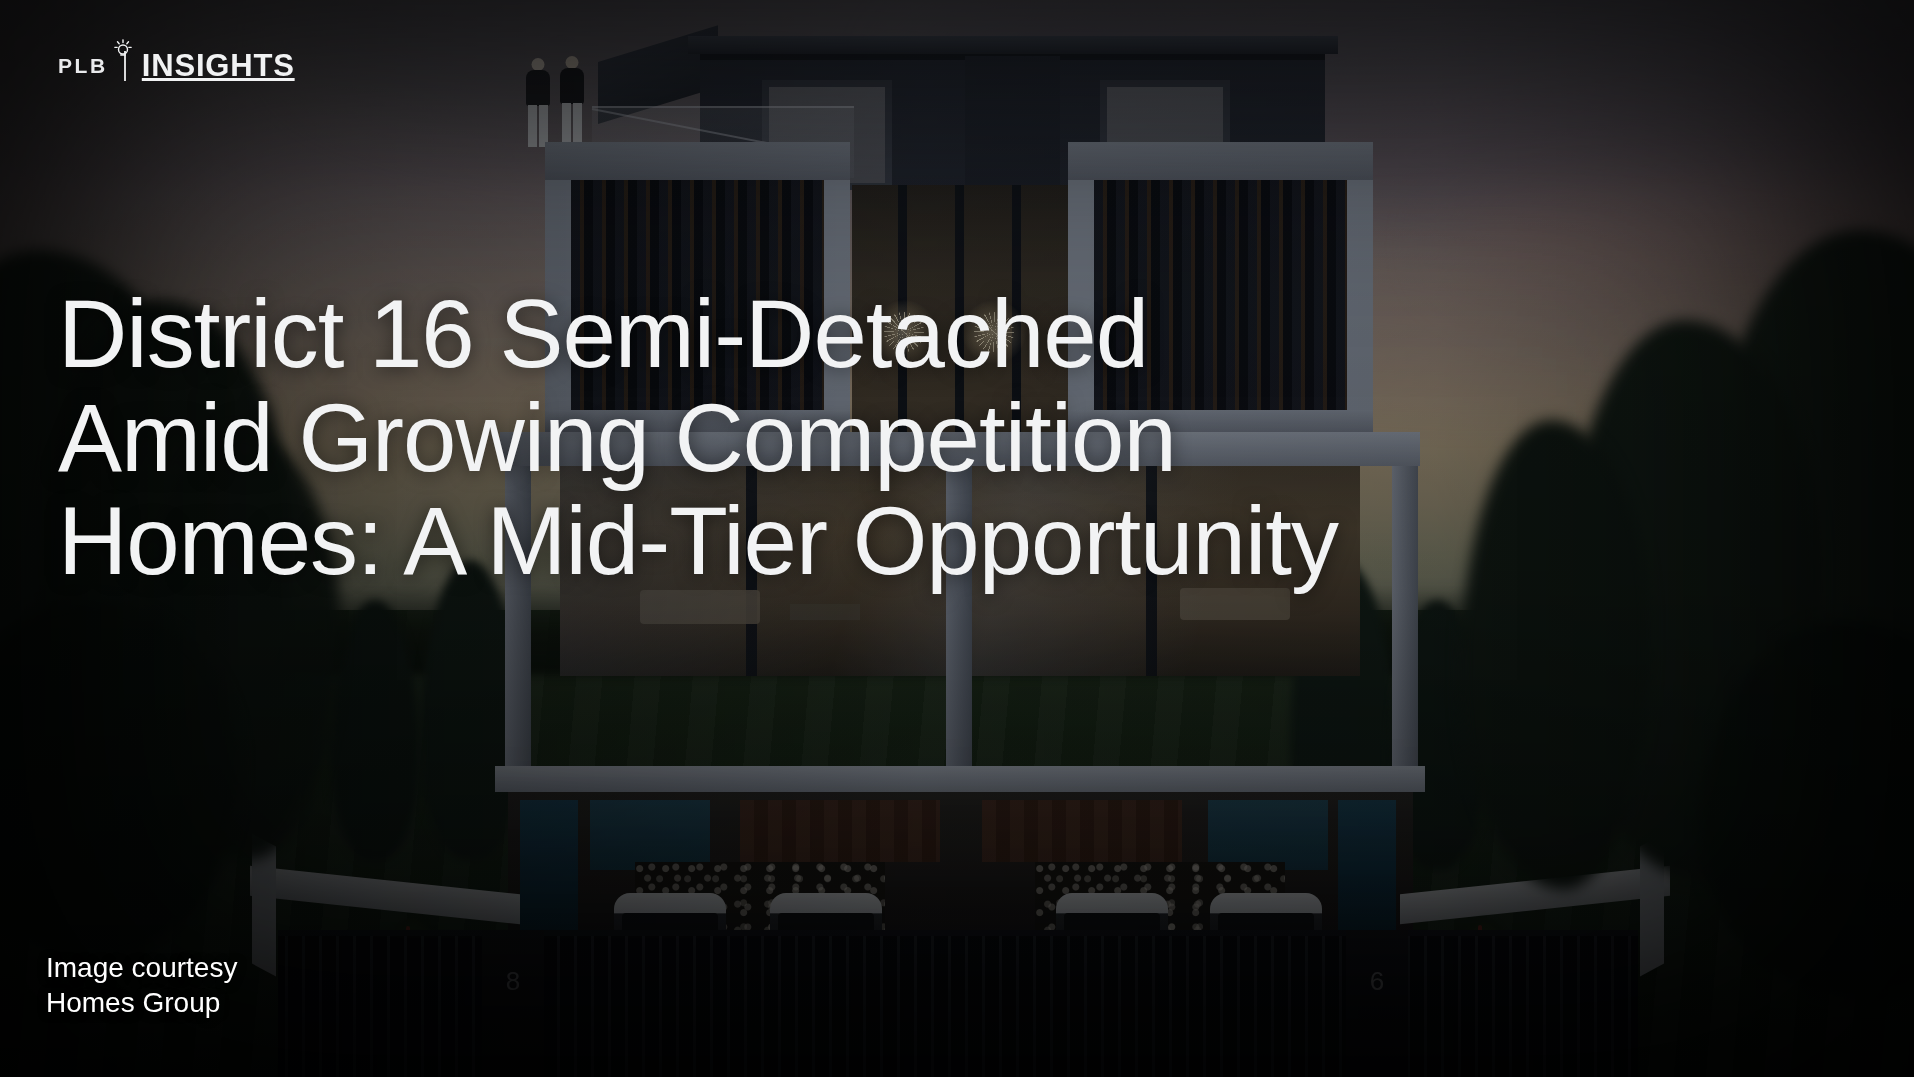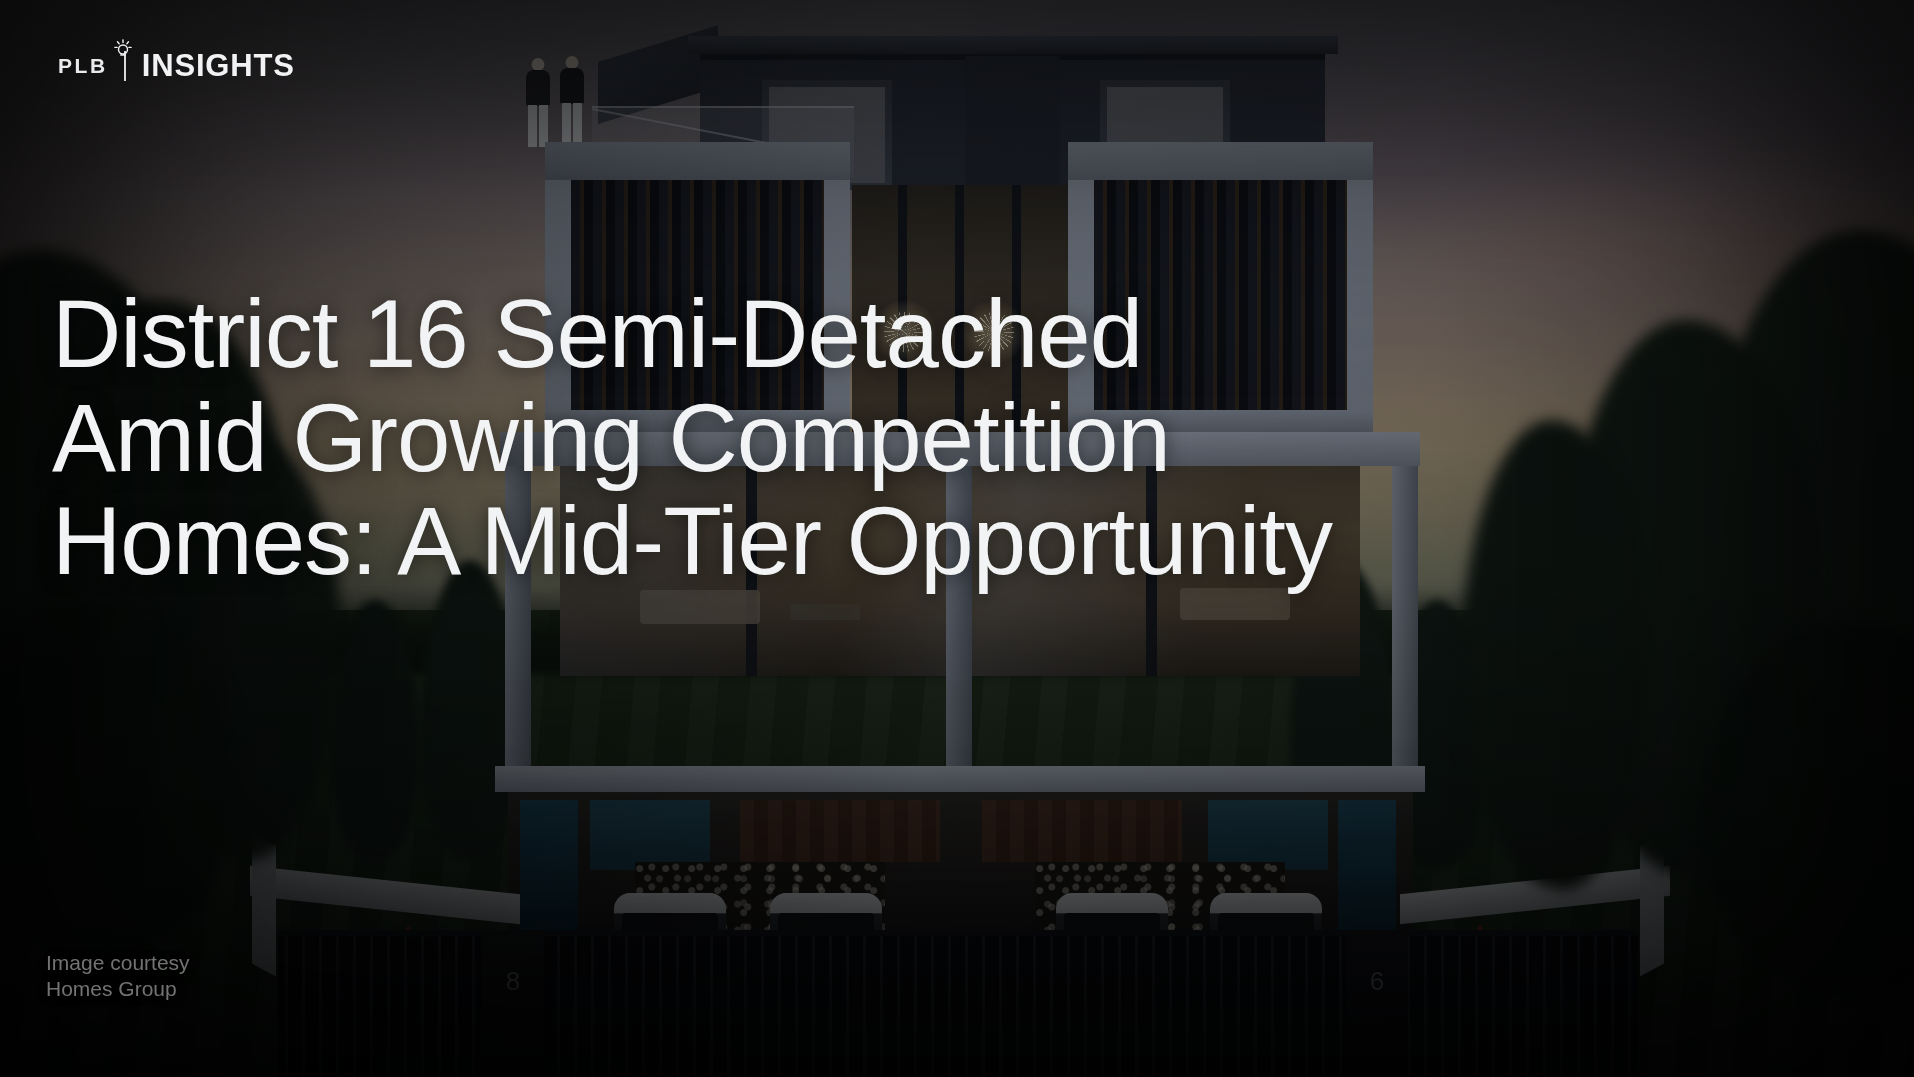--- a/index.html
+++ b/index.html
@@ -326,39 +326,40 @@
   }
   .logo-plb{
     font-size:21px; font-weight:700; letter-spacing:2.6px; color:#e9eaec;
     font-family:"Liberation Sans", sans-serif;
   }
   .logo-div{ width:2px; height:30px; background:#e9eaec; opacity:.92; }
   .logo-insights{
     position:relative;
     font-size:31px; font-weight:700; letter-spacing:.8px; color:#f1f2f3;
     font-family:"Liberation Sans", sans-serif;
+    text-decoration:underline;
   }
   .bulb{
     position:absolute; left:55px; top:-9px; width:20px; height:20px;
     pointer-events:none;
   }
 
   .headline{
-    position:absolute; left:52px; top:282px; width:1700px; z-index:20;
+    position:absolute; left:58px; top:282px; width:1700px; z-index:20;
     font-family:"Liberation Sans", sans-serif;
     font-size:96px; line-height:1.08; font-weight:300; letter-spacing:-1px;
     color:#f2f3f4;
     text-shadow:0 2px 18px rgba(0,0,0,.55);
   }
   .headline span{ display:block; }
 
   .credit{
     position:absolute; left:46px; top:950px; z-index:20;
     font-family:"Liberation Sans", sans-serif;
-    font-size:21px; line-height:1.25; font-weight:400; color:#737373;
+    font-size:28px; line-height:1.25; font-weight:400; color:#ffffff;
     text-shadow:0 1px 10px rgba(0,0,0,.7);
   }
   .credit span{ display:block; }
 </style>
 </head>
 <body>
 
 <div class="stage">
 
   <div class="photo">

